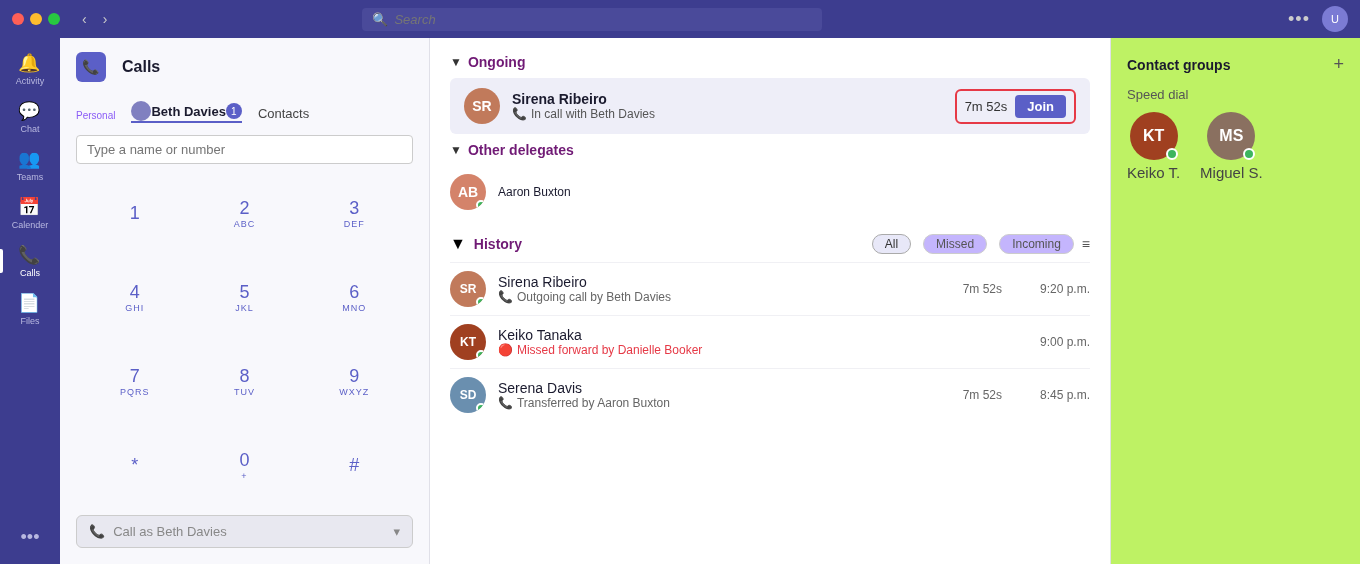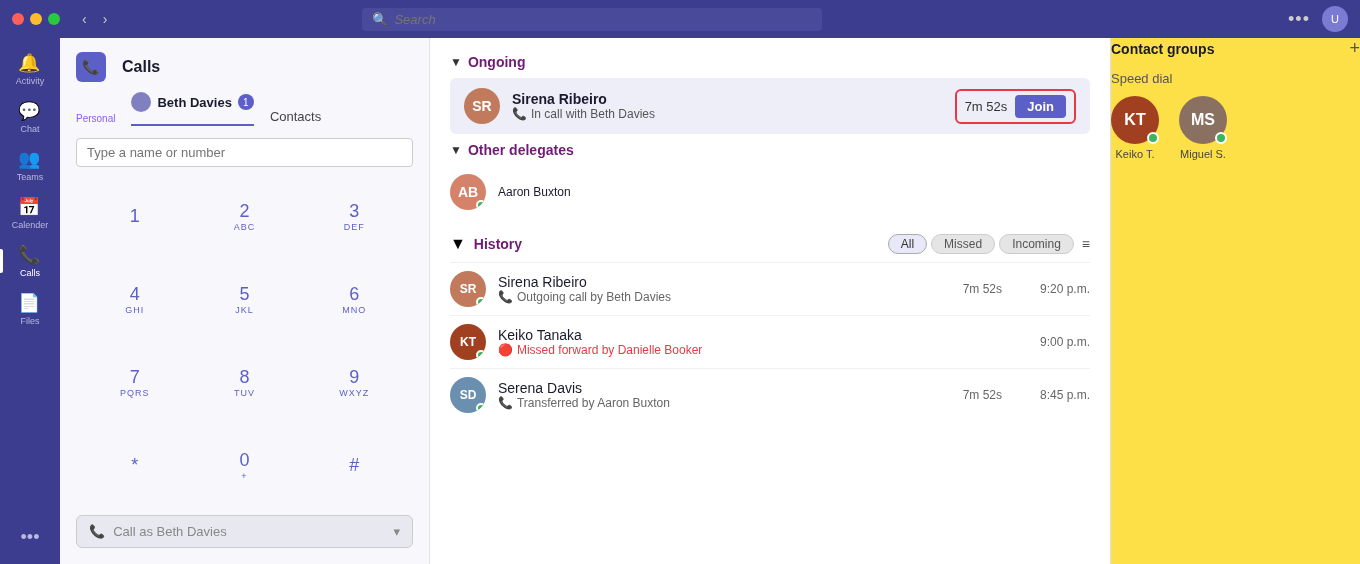--- a/index.html
+++ b/index.html
@@ -110,23 +110,22 @@
       align-items: center;
       justify-content: center;
       color: white;
       font-size: 14px;
     }
     .calls-title { font-size: 16px; font-weight: 600; color: #1a1a2e; margin-right: 8px; }
     .tab-personal { font-size: 10px; color: #8b5cf6; cursor: pointer; padding: 2px 0; margin-top: 16px; }
     .tab-person {
       display: flex;
       align-items: center;
-      gap: 6px;
       border-bottom: 2px solid #5b5fc7;
-      padding-bottom: 12px;
+      padding-bottom: 0;
       cursor: pointer;
     }
     .tab-person .person-avatar { width: 20px; height: 20px; border-radius: 50%; background: #7b7bd4; }
     .tab-person .person-name { font-size: 13px; font-weight: 600; color: #1a1a2e; }
     .badge-1 {
       background: #5b5fc7;
       color: white;
       border-radius: 50%;
       width: 16px;
       height: 16px;
@@ -256,29 +255,29 @@
     .green-dot { width: 10px; height: 10px; border-radius: 50%; background: #3db55e; border: 2px solid white; position: absolute; bottom: 0; right: 0; }
 
     
     .history-header {
       display: flex;
       align-items: center;
       gap: 8px;
       margin-top: 16px;
       margin-bottom: 8px;
     }
-    .filter-pills { display: flex; gap: 4px; margin-left: auto; }
+    .filter-pills { display: flex; gap: 12px; margin-left: auto; }
     .pill {
       border: 1px solid #ccc;
       border-radius: 12px;
       padding: 2px 12px;
       font-size: 12px;
       cursor: pointer;
       color: #555;
-      background: #e5e5e5;
+      background: #c4b5fd;
     }
     .pill.active { background: #e8e8f8; color: #333; border-color: #aaa; }
     .filter-icon { color: #555; font-size: 14px; cursor: pointer; }
 
     .history-row {
       display: flex;
       align-items: center;
       padding: 8px 0;
       gap: 12px;
       border-top: 1px solid #f0f0f4;
@@ -287,37 +286,38 @@
     .hist-info { flex: 1; }
     .hist-name { font-size: 14px; color: #1a1a2e; font-weight: 500; }
     .hist-sub { font-size: 12px; color: #666; display: flex; align-items: center; gap: 4px; }
     .hist-sub.missed { color: #e63946; }
     .hist-duration { font-size: 12px; color: #666; margin-right: 16px; }
     .hist-time { font-size: 12px; color: #666; min-width: 60px; text-align: right; }
 
     
     .right-panel {
       width: 250px;
-      background: #fde047;
+      background: #bef264;
       border-left: 1px solid #e0e0e8;
+      padding: 16px;
       flex-shrink: 0;
     }
     .contact-groups-header {
       display: flex;
       align-items: center;
       justify-content: space-between;
       margin-bottom: 12px;
     }
     .contact-groups-title { font-size: 14px; font-weight: 600; color: #1a1a2e; }
     .add-btn { background: none; border: none; font-size: 18px; color: #555; cursor: pointer; }
     .speed-dial-label { font-size: 13px; color: #555; margin-bottom: 10px; }
     .speed-dial-avatars { display: flex; gap: 20px; margin-bottom: 16px; }
     .sd-person { display: flex; flex-direction: column; align-items: center; gap: 4px; }
     .sd-avatar { width: 48px; height: 48px; border-radius: 50%; background: #c0856a; position: relative; overflow: visible; }
-    .sd-name { font-size: 11px; color: #444; text-align: center; }
+    .sd-name { font-size: 15px; color: #444; text-align: center; }
     .sd-green-dot { width: 12px; height: 12px; border-radius: 50%; background: #3db55e; border: 2px solid white; position: absolute; bottom: 0; right: 0; }
     .other-contacts-title { font-size: 14px; font-weight: 600; color: #1a1a2e; margin-top: 8px; }
 
     
     .av-sirena { background: #c17a5b; }
     .av-keiko { background: #a04020; }
     .av-serena { background: #6a8faf; }
     .av-aaron { background: #d4836a; }
 
     

